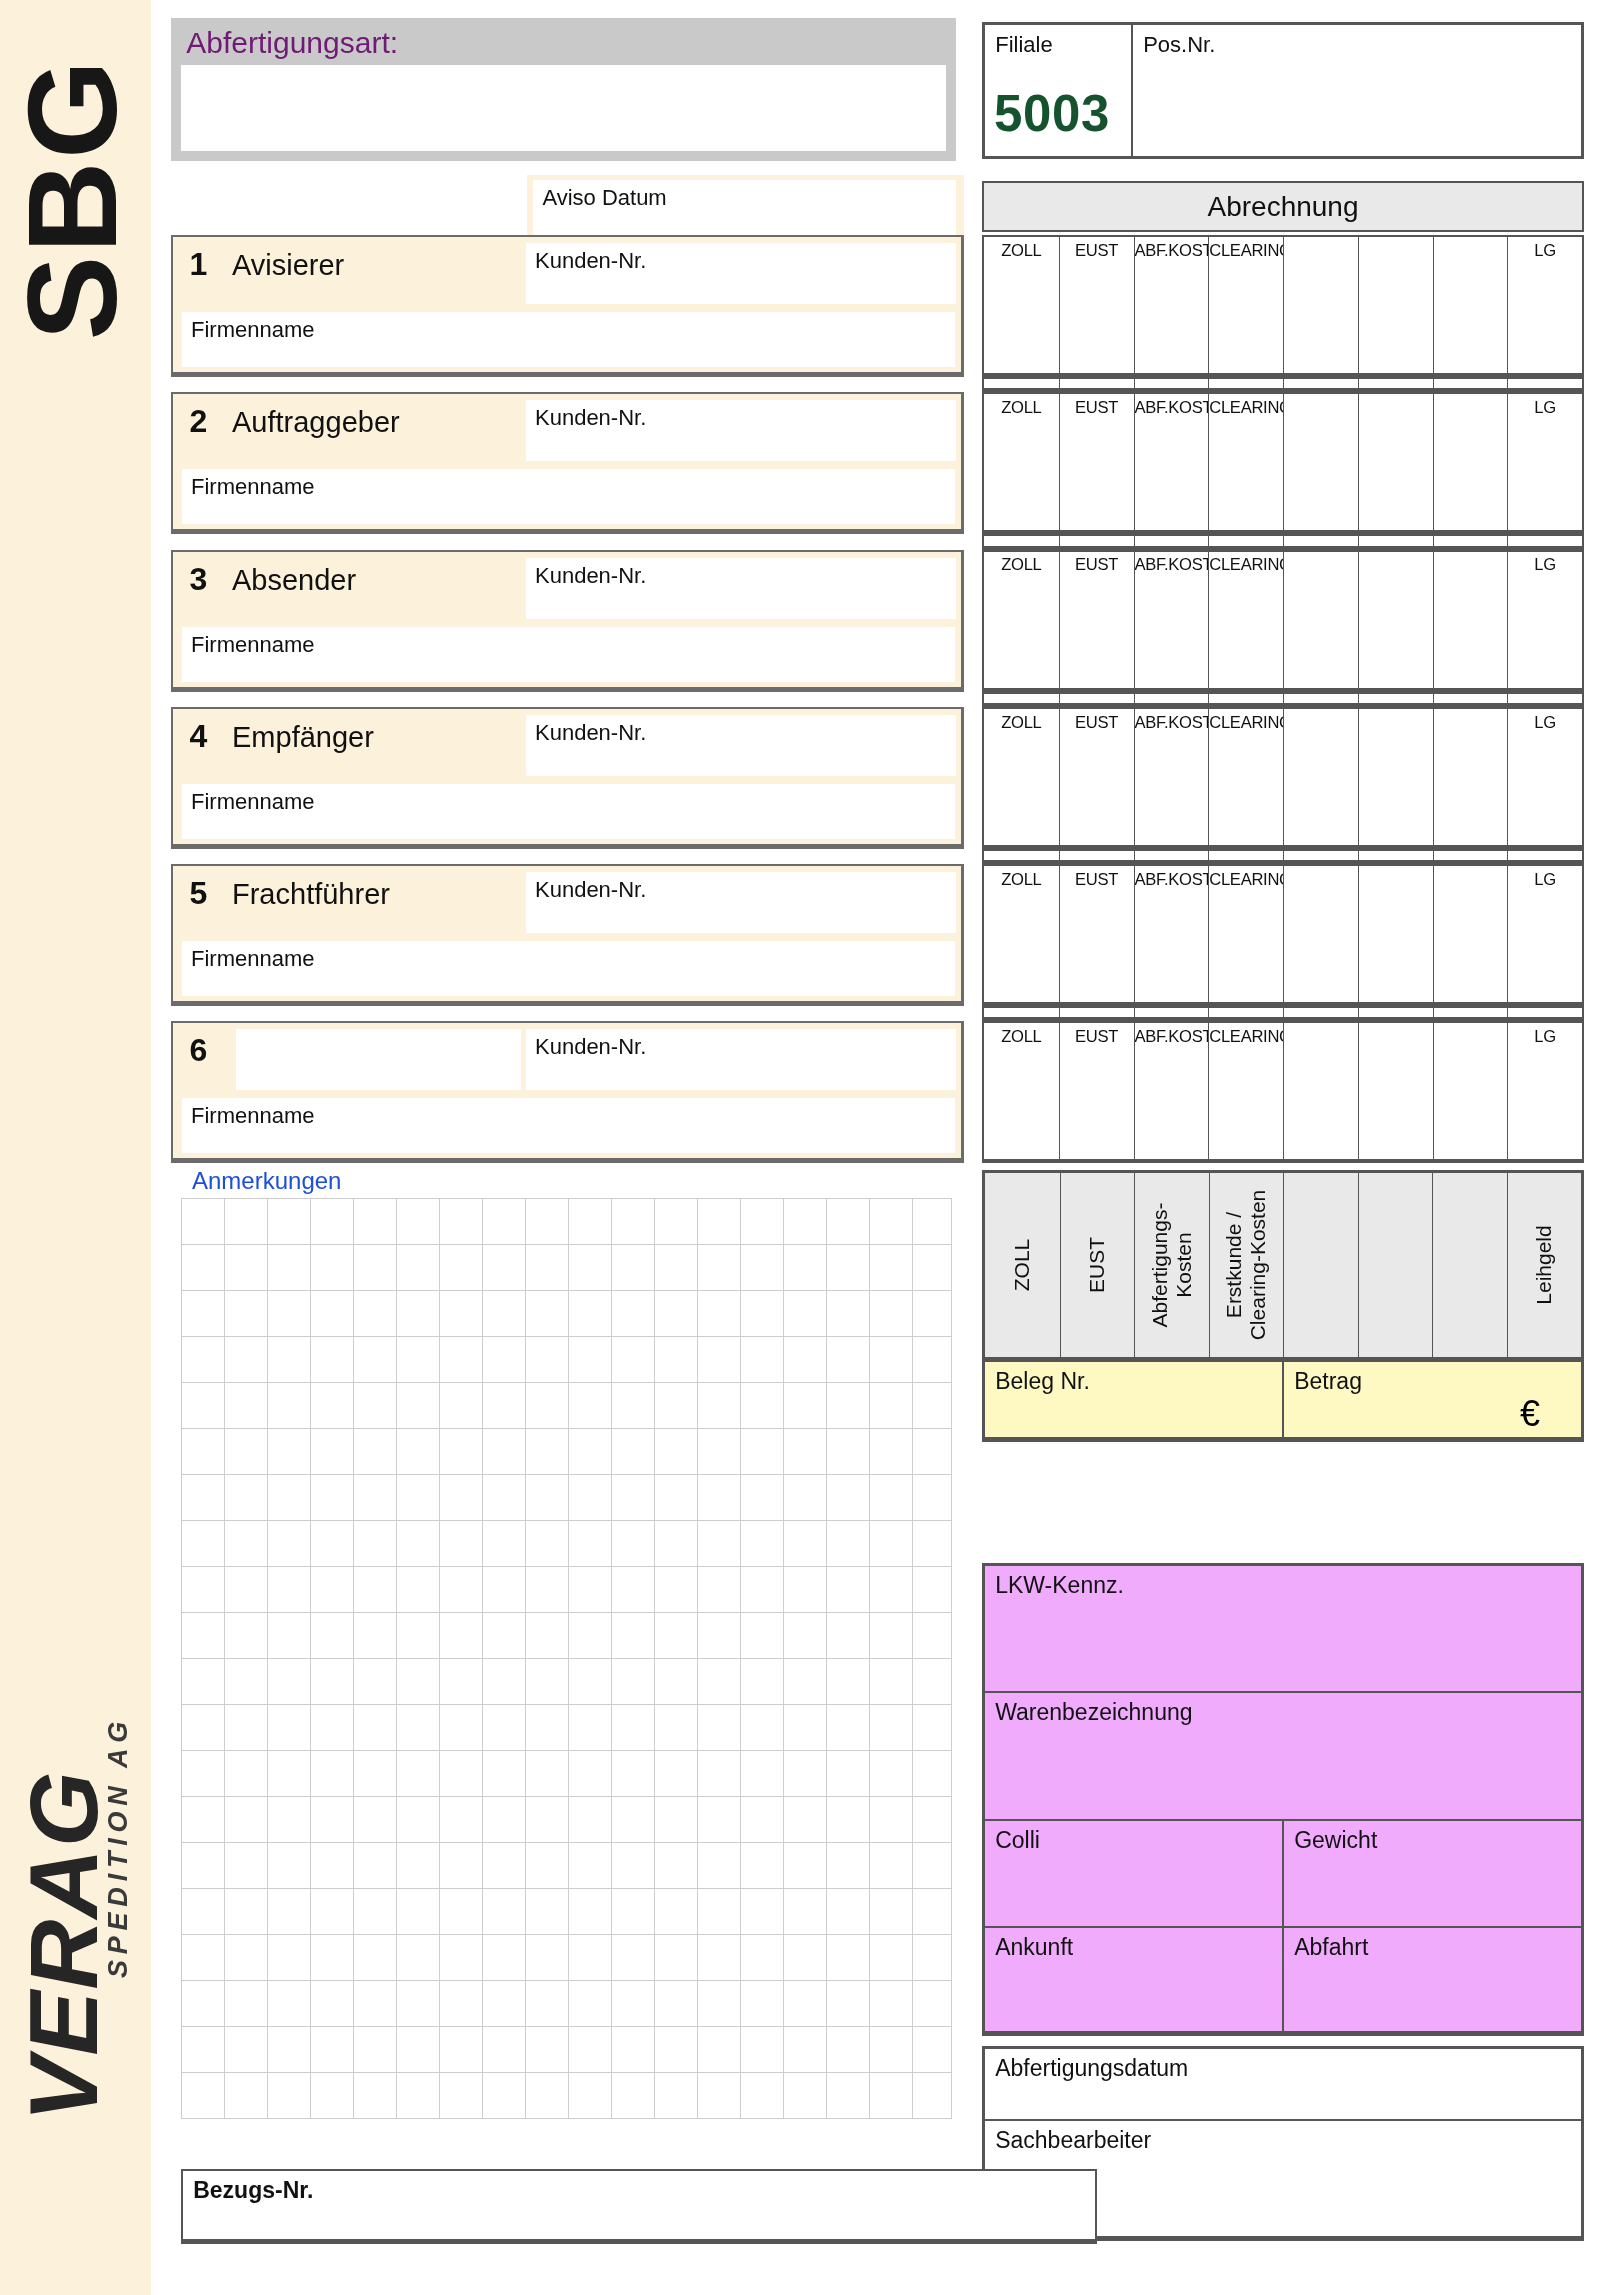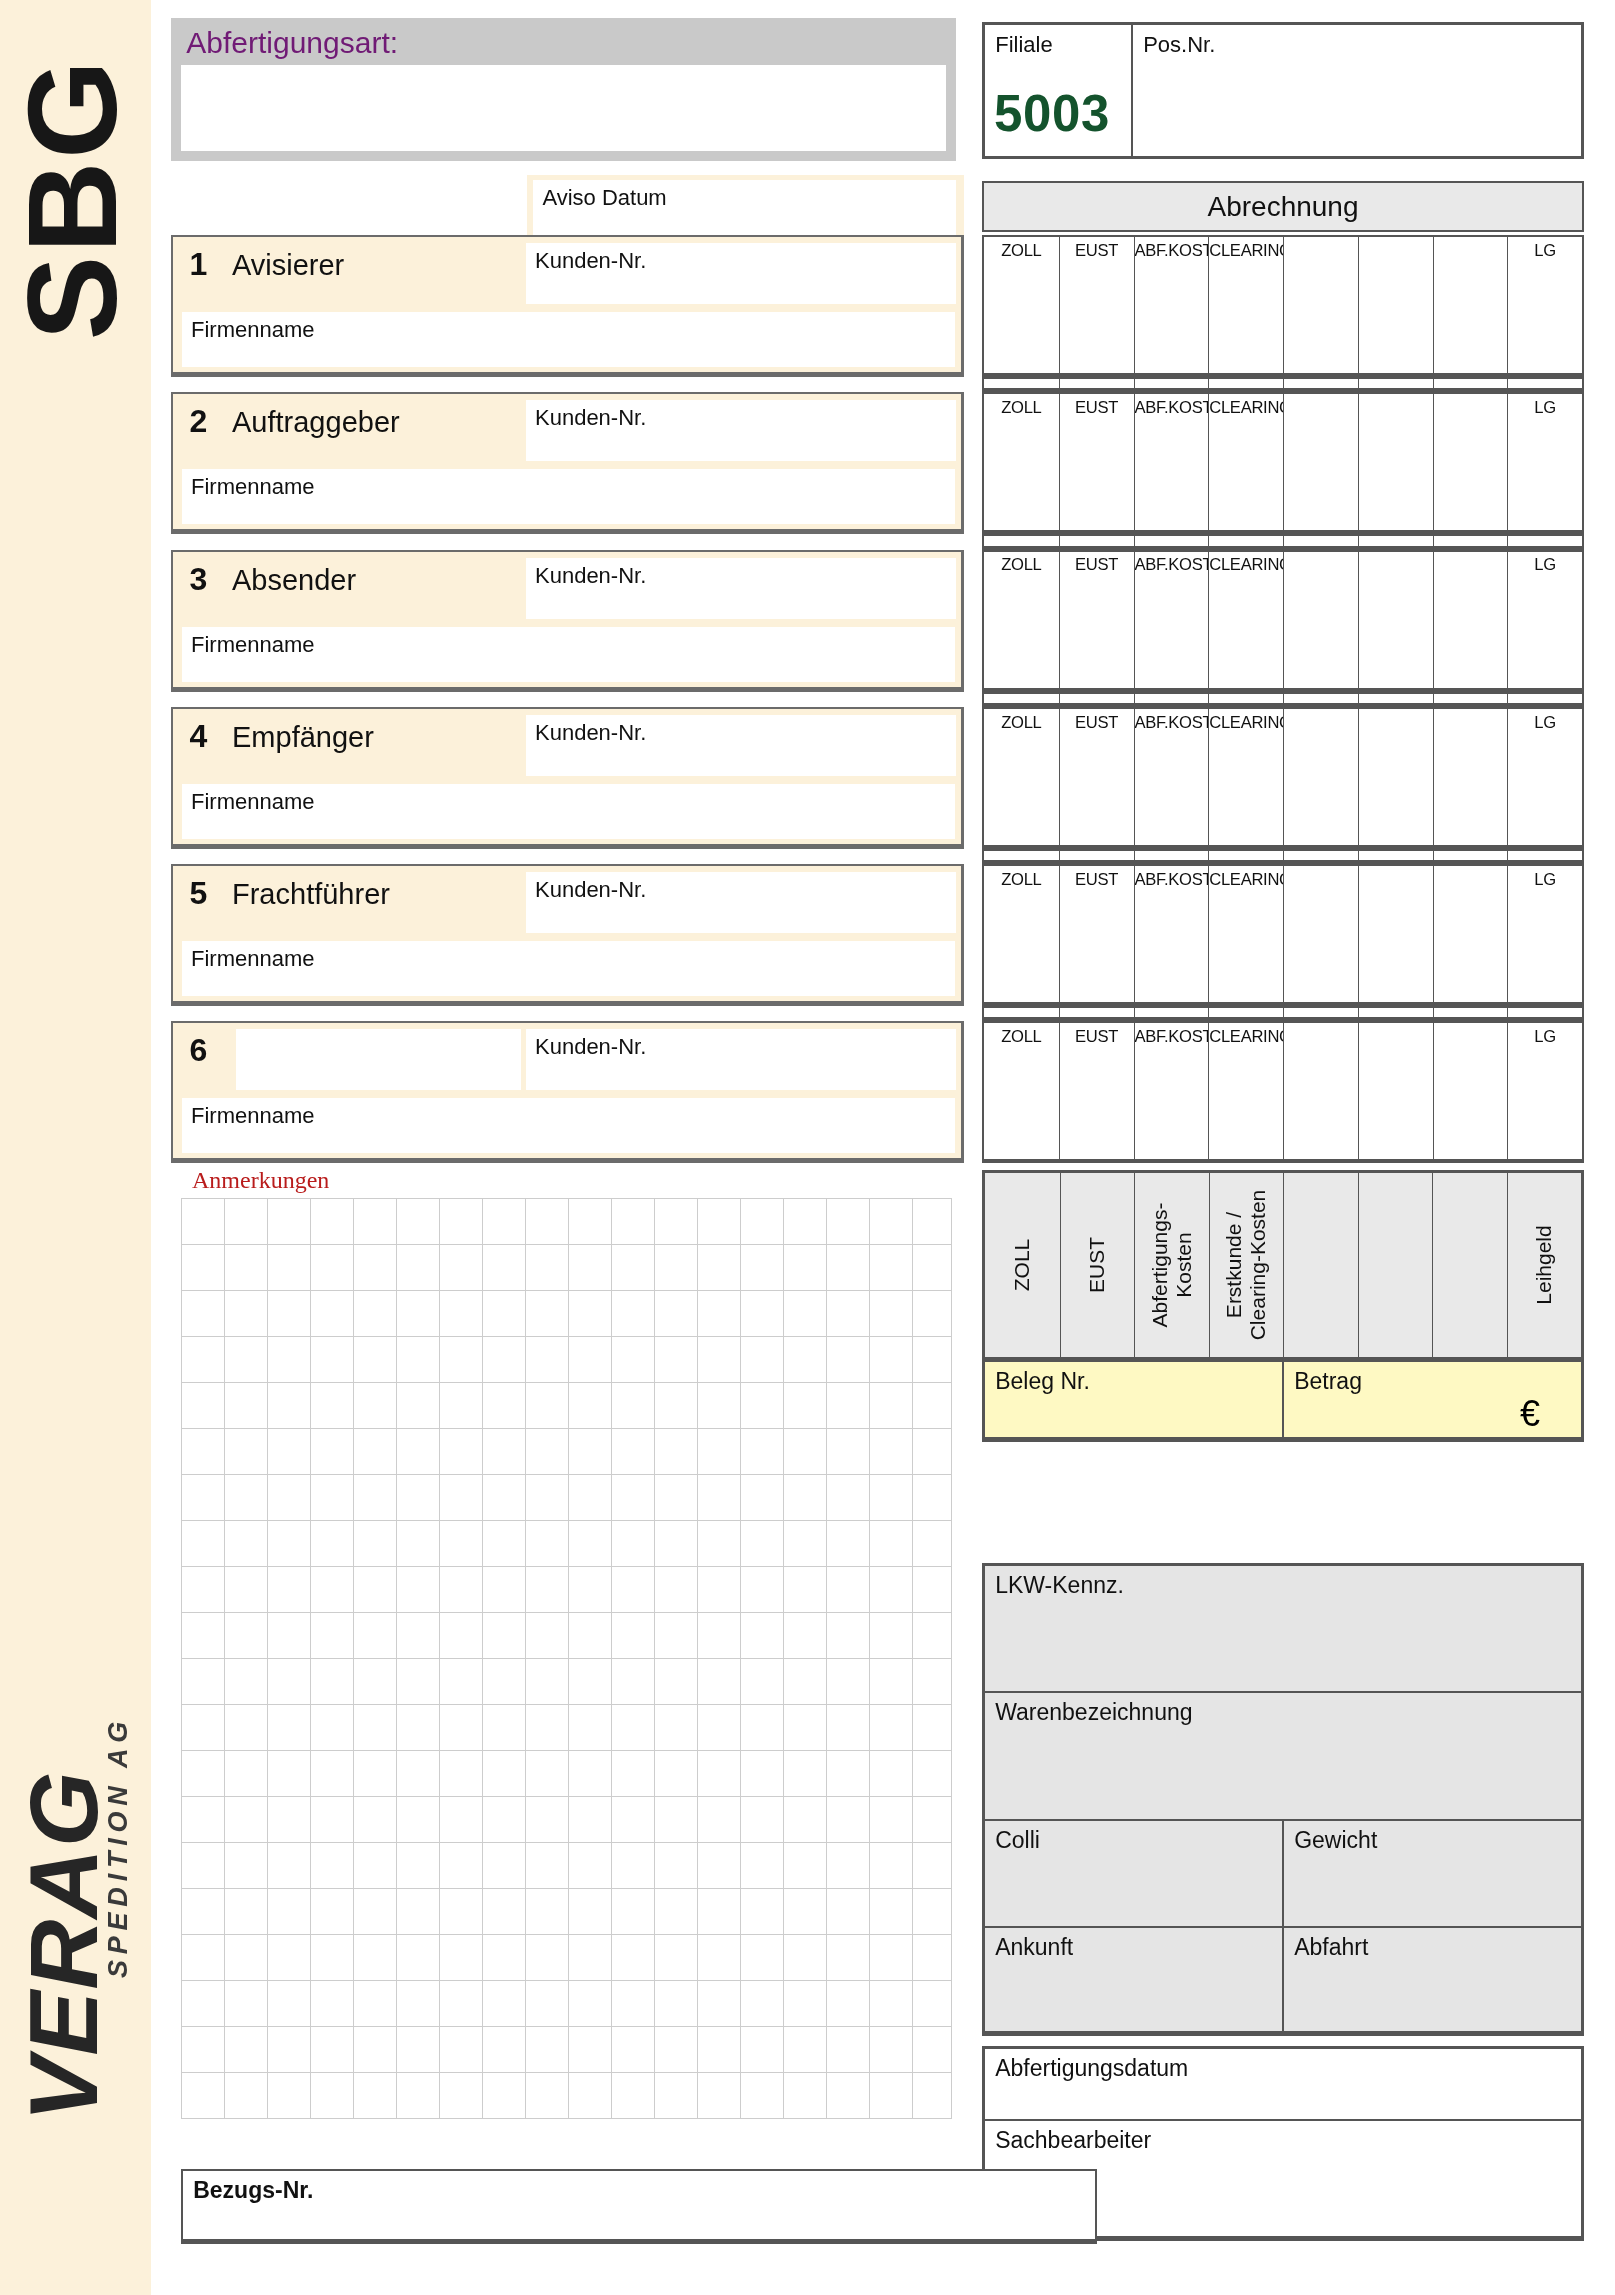--- a/index.html
+++ b/index.html
@@ -62,29 +62,29 @@
   .rotLbl{position:absolute;left:50%;top:50%;width:183px;height:72px;
        transform:translate(-50%,-50%) rotate(-90deg);display:flex;align-items:center;justify-content:center;
        text-align:center;font-size:21px;line-height:1.15;white-space:pre-line;color:#111;}
   .belegRow{display:flex;height:80px;border:3.2px solid #555;border-bottom-width:5.8px;border-top:none;
        box-sizing:border-box;background:#fef9c3;}
   .belegCell{width:299px;border-right:2.6px solid #555;box-sizing:border-box;position:relative;}
   .betragCell{flex:1;position:relative;}
   .euro{position:absolute;right:41px;top:31px;font-size:36px;color:#000;}
 
   
-  .anmLbl{position:absolute;left:192px;top:1167px;font-size:24px;color:#b91c1c;font-family:Liberation Serif, serif;}
+  .anmLbl{position:absolute;left:192px;top:1167px;font-size:24px;color:#1d4ed8;}
   .anmGrid{position:absolute;left:181px;top:1198px;width:771px;height:921px;background:#fff;
        background-image:linear-gradient(to right,#CDCDCD 1.3px,transparent 1.3px),
                         linear-gradient(to bottom,#CDCDCD 1.3px,transparent 1.3px);
        background-size:43px 100%,100% 46px;
        border-right:1.3px solid #CDCDCD;border-bottom:1.3px solid #CDCDCD;box-sizing:border-box;}
 
   
-  .lkwWrap{position:absolute;left:982px;top:1563px;width:602px;height:473px;background:#e5e5e5;
+  .lkwWrap{position:absolute;left:982px;top:1563px;width:602px;height:473px;background:#f0abfc;
        border:3.2px solid #555;border-bottom-width:5.1px;box-sizing:border-box;}
   .lkwRow{position:relative;box-sizing:border-box;}
   .lkwRow + .lkwRow{border-top:2.6px solid #555;}
   .halfSplit{display:flex;}
   .halfL{width:299px;border-right:2.6px solid #555;box-sizing:border-box;position:relative;padding-left:24px;}
   .halfR{flex:1;position:relative;}
   .fLbl{position:absolute;left:10.2px;top:6.4px;font-size:23px;color:#111;}
 
   
   .procWrap{position:absolute;left:982px;top:2046px;width:602px;height:195px;background:#fff;

